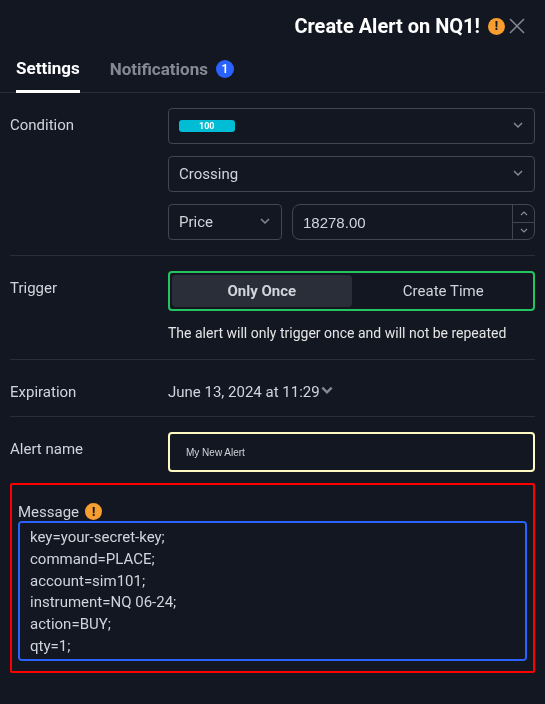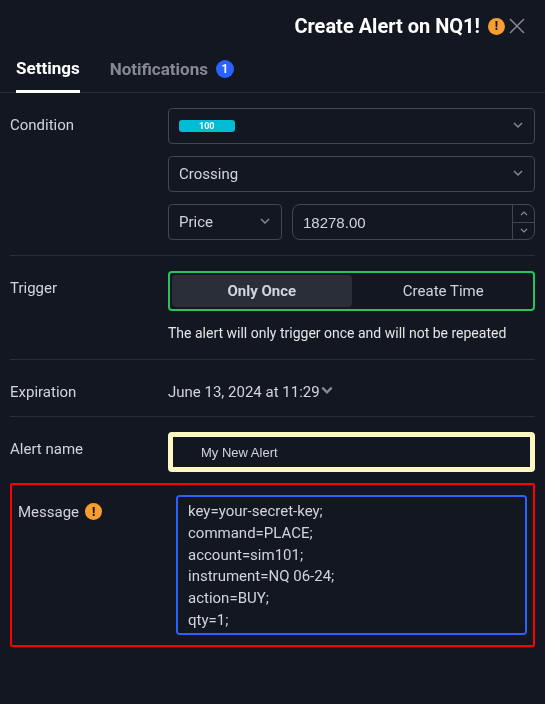--- a/index.html
+++ b/index.html
@@ -193,36 +193,36 @@
   .exp-value {
     display: flex;
     align-items: flex-end;
     font-size: 15px;
     color: #d1d4dc;
     padding-top: 8px;
     cursor: pointer;
   }
   .text-input {
     background: #131722;
-    border: 5px solid #fef9c3;
+    border: 2px solid #fef9c3;
     border-radius: 4px;
     height: 40px;
-    padding: 0 28px;
-    font-size: 13px;
+    padding: 0 16px;
+    font-size: 10px;
     color: #d1d4dc;
     width: 100%;
     outline: none;
   }
   .highlight-box {
     border: 2px solid #ff0000;
     border-radius: 2px;
     padding: 6px;
     margin-top: 4px;
   }
-  .highlight-box .row { padding: 4px 0; }
+  .highlight-box .row { padding: 4px 0; flex-direction: column; }
   .textarea {
     background: #131722;
     border: 2px solid #2962ff;
     border-radius: 4px;
     width: 100%;
     height: 140px;
     padding: 4px 10px;
     font-size: 15px;
     color: #d1d4dc;
     font-family: inherit;

